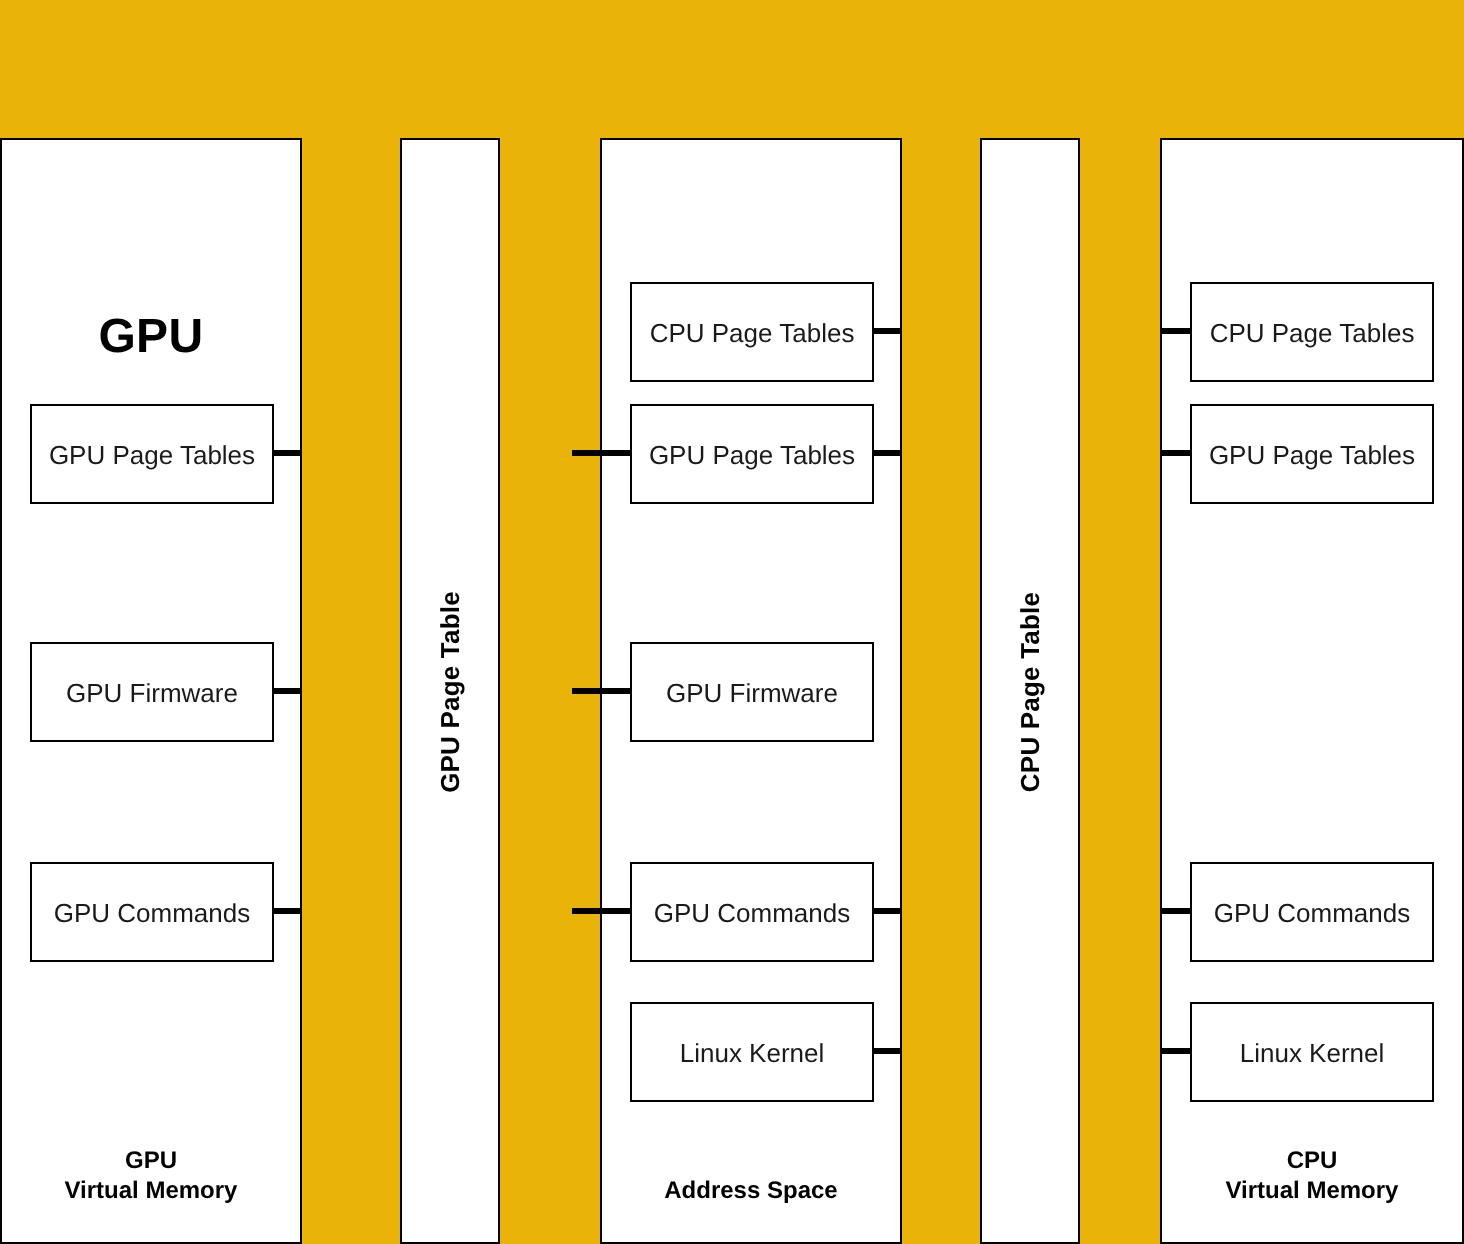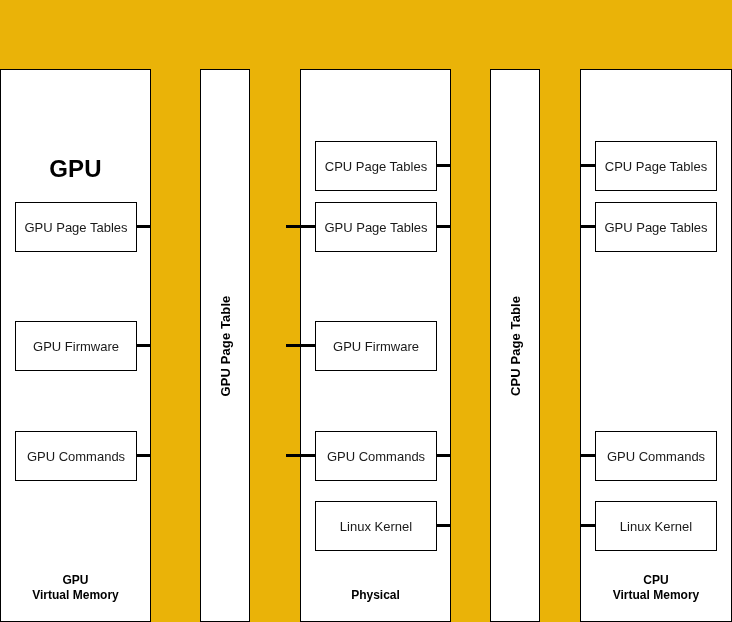--- a/index.html
+++ b/index.html
@@ -156,21 +156,21 @@
       <span>GPU Firmware</span>
     </div>
     <div class="box" style="top:361px">
       <span>GPU Commands</span>
     </div>
     <div class="box" style="top:431px">
       <span>Linux Kernel</span>
     </div>
 
     <div class="col-caption">
-      <span>Physical</span>
+      <span>Address Space</span>
     </div>
   </div>
 
   <div class="conn" style="left:286px; top:225px; width:29px;"></div>
   <div class="conn" style="left:286px; top:344px; width:29px;"></div>
   <div class="conn" style="left:286px; top:454px; width:29px;"></div>
 
   <div class="conn" style="left:436px; top:164px; width:15px;"></div>
   <div class="conn" style="left:436px; top:225px; width:15px;"></div>
   <div class="conn" style="left:436px; top:454px; width:15px;"></div>

